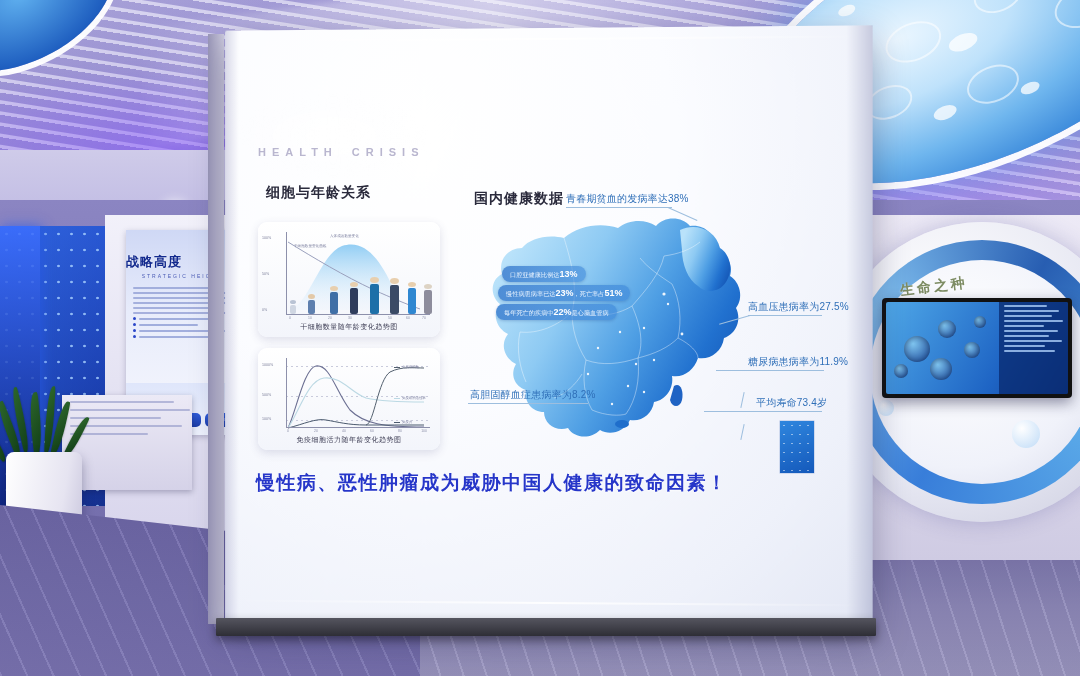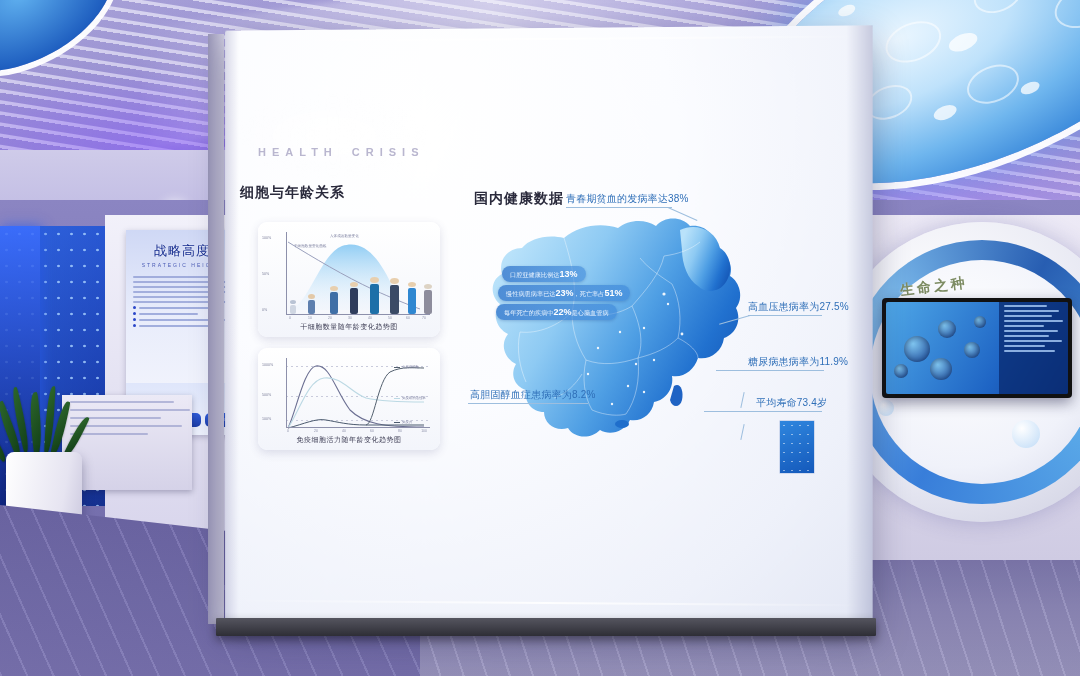--- a/index.html
+++ b/index.html
@@ -58,21 +58,21 @@
   .led-fin{position:absolute;left:0;top:226px;width:40px;height:290px;
     background:linear-gradient(180deg,rgba(60,110,255,.85),rgba(10,30,120,.8));
     box-shadow:2px 0 12px rgba(40,90,230,.7);}
   .wall-white-left{position:absolute;left:105px;top:215px;width:150px;height:330px;
     background:linear-gradient(180deg,#f2f1fa,#d8d5ec);}
 
   
   .poster{position:absolute;left:126px;top:230px;width:112px;height:205px;
     background:linear-gradient(180deg,#cfd8f5 0%,#e8ecfb 40%,#f6f7fd 100%);
     box-shadow:0 2px 6px rgba(30,30,80,.25);overflow:hidden;}
-  .poster-t{margin:12px 0 0 0;text-align:center;font-size:13px;font-weight:400;color:#132a8e;letter-spacing:1px;
+  .poster-t{margin:23px 0 0 0;text-align:left;font-size:13px;font-weight:700;color:#132a8e;letter-spacing:1px;
     text-shadow:0 0 2px rgba(255,255,255,.7);}
   .poster-s{text-align:center;font-size:5px;color:#4a5bb5;letter-spacing:2px;margin-top:2px;}
   .poster-body{margin:8px 7px 0 7px;}
   .poster-line{height:2px;background:#6f7fc4;opacity:.55;margin-bottom:3px;border-radius:1px;}
   .poster-bul{display:flex;align-items:center;margin-top:3px;}
   .poster-bul span{width:3px;height:3px;background:#2b47c9;border-radius:50%;margin-right:3px;}
   .poster-bul i{flex:1;height:2px;background:#7184c9;opacity:.6;border-radius:1px;}
   .poster-foot{position:absolute;left:0;bottom:0;width:100%;height:52px;
     background:linear-gradient(180deg,#dfe6fb,#eef2fd);}
   .chip{position:absolute;bottom:8px;border-radius:5px;
@@ -151,21 +151,21 @@
   .title-glow{position:absolute;left:238px;top:96px;width:190px;height:80px;border-radius:40px;
     background:radial-gradient(ellipse,rgba(255,255,255,.95),rgba(255,255,255,0) 70%);filter:blur(4px);}
   .h-title{position:absolute;left:256px;top:104px;font-size:33px;font-weight:700;letter-spacing:2px;
     color:#4b3fa8;
     background:linear-gradient(180deg,#5c49bb,#3c2f96);-webkit-background-clip:text;background-clip:text;
     text-shadow:0 1px 1px rgba(255,255,255,.9);}
   .h-sub{position:absolute;left:258px;top:146px;font-size:11px;letter-spacing:6px;color:#b9b6cf;font-weight:700;}
   .h-sub .gap{display:inline-block;width:14px;}
 
   .sec-title{position:absolute;font-size:14px;font-weight:700;color:#2a2a3c;letter-spacing:1px;}
-  #secL{left:240px;top:184px;}
+  #secL{left:266px;top:184px;}
   #secR{left:474px;top:190px;}
 
   
   .card{position:absolute;background:linear-gradient(180deg,#ffffff,#f3f5fb);
     border-radius:9px;box-shadow:0 3px 10px rgba(60,65,120,.16);}
   #card1{left:258px;top:222px;width:182px;height:115px;}
   #card2{left:258px;top:348px;width:182px;height:102px;}
   .card-cap{position:absolute;left:0;bottom:5px;width:100%;text-align:center;
     font-size:7px;color:#3b3b52;letter-spacing:.5px;}
   .plot{position:absolute;left:16px;top:10px;right:10px;bottom:22px;}
@@ -546,14 +546,15 @@
   <div class="leader" style="left:716px;top:370px;width:108px;"></div>
 
   <div class="callout" style="left:756px;top:396px;">平均寿命73.4岁</div>
   <div class="leader" style="left:704px;top:411px;width:118px;"></div>
   <div class="leader-v" style="left:742px;top:392px;height:16px;transform:rotate(12deg);"></div>
   <div class="leader-v" style="left:742px;top:424px;height:16px;transform:rotate(12deg);"></div>
 
   <div class="callout" style="left:470px;top:388px;">高胆固醇血症患病率为8.2%</div>
   <div class="leader" style="left:468px;top:403px;width:120px;"></div>
 
+  <div class="headline">慢性病、恶性肿瘤成为威胁中国人健康的致命因素！</div>
 
 </div>
 
 </body></html>

